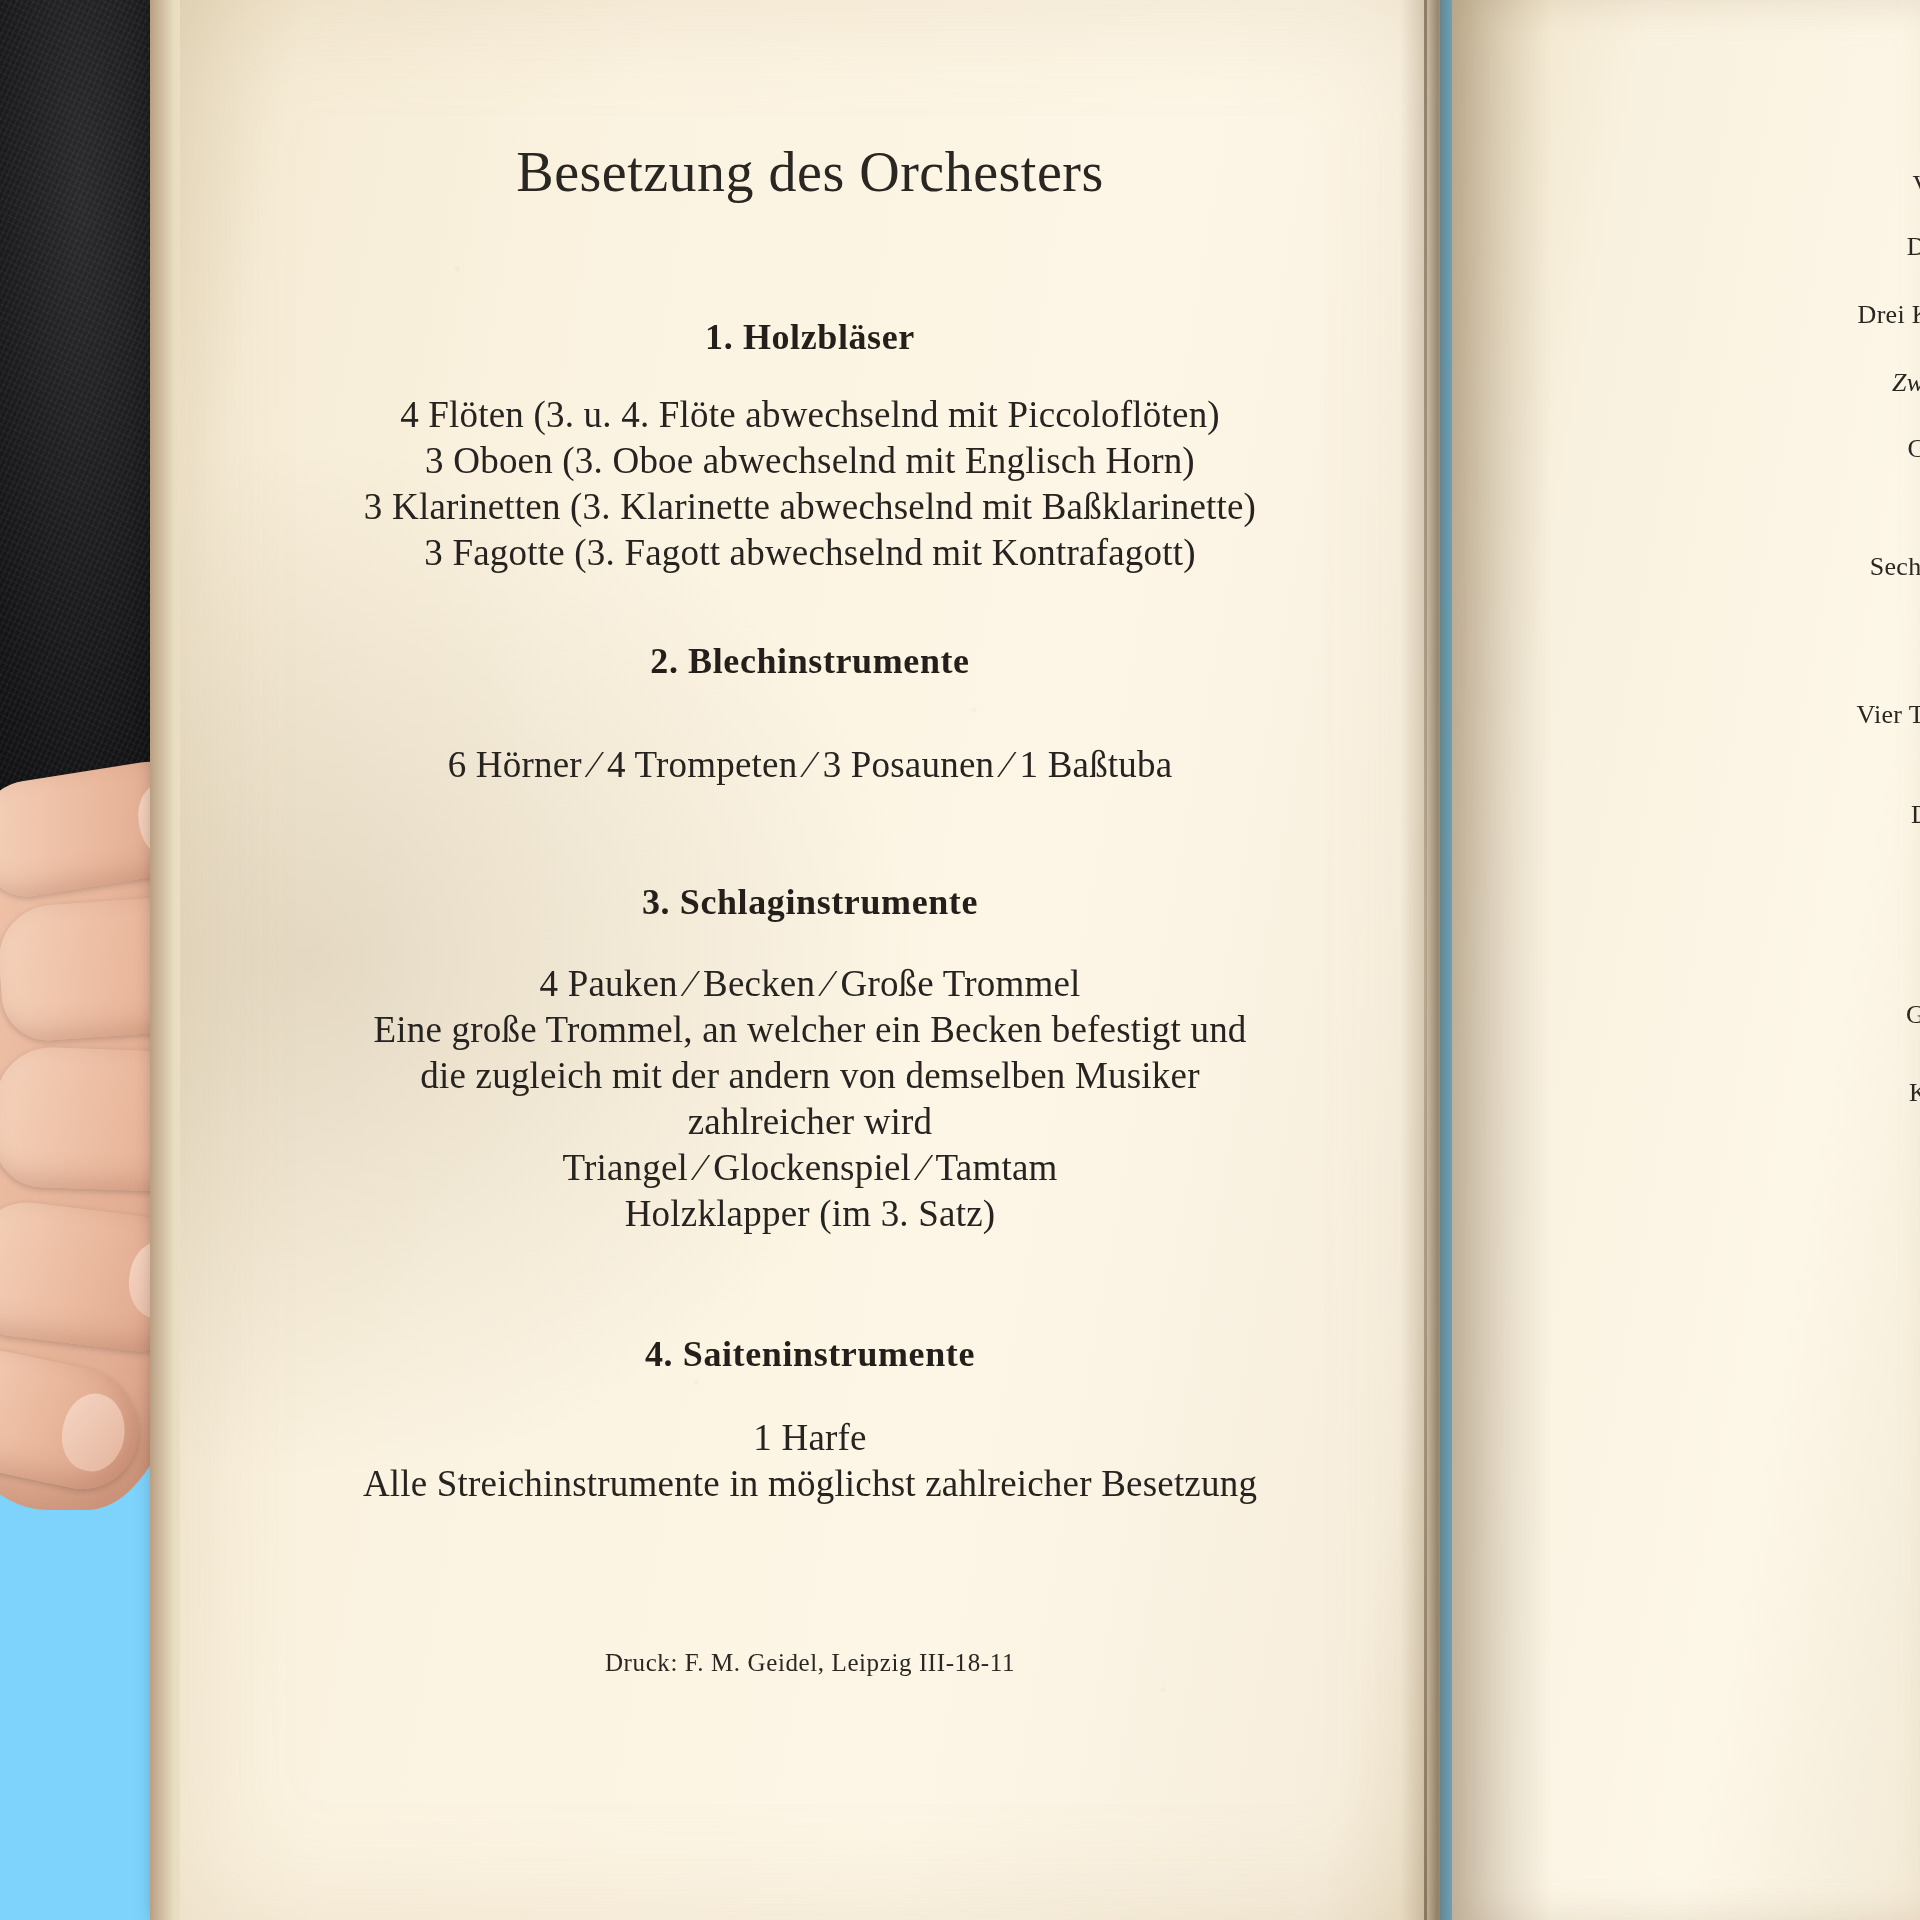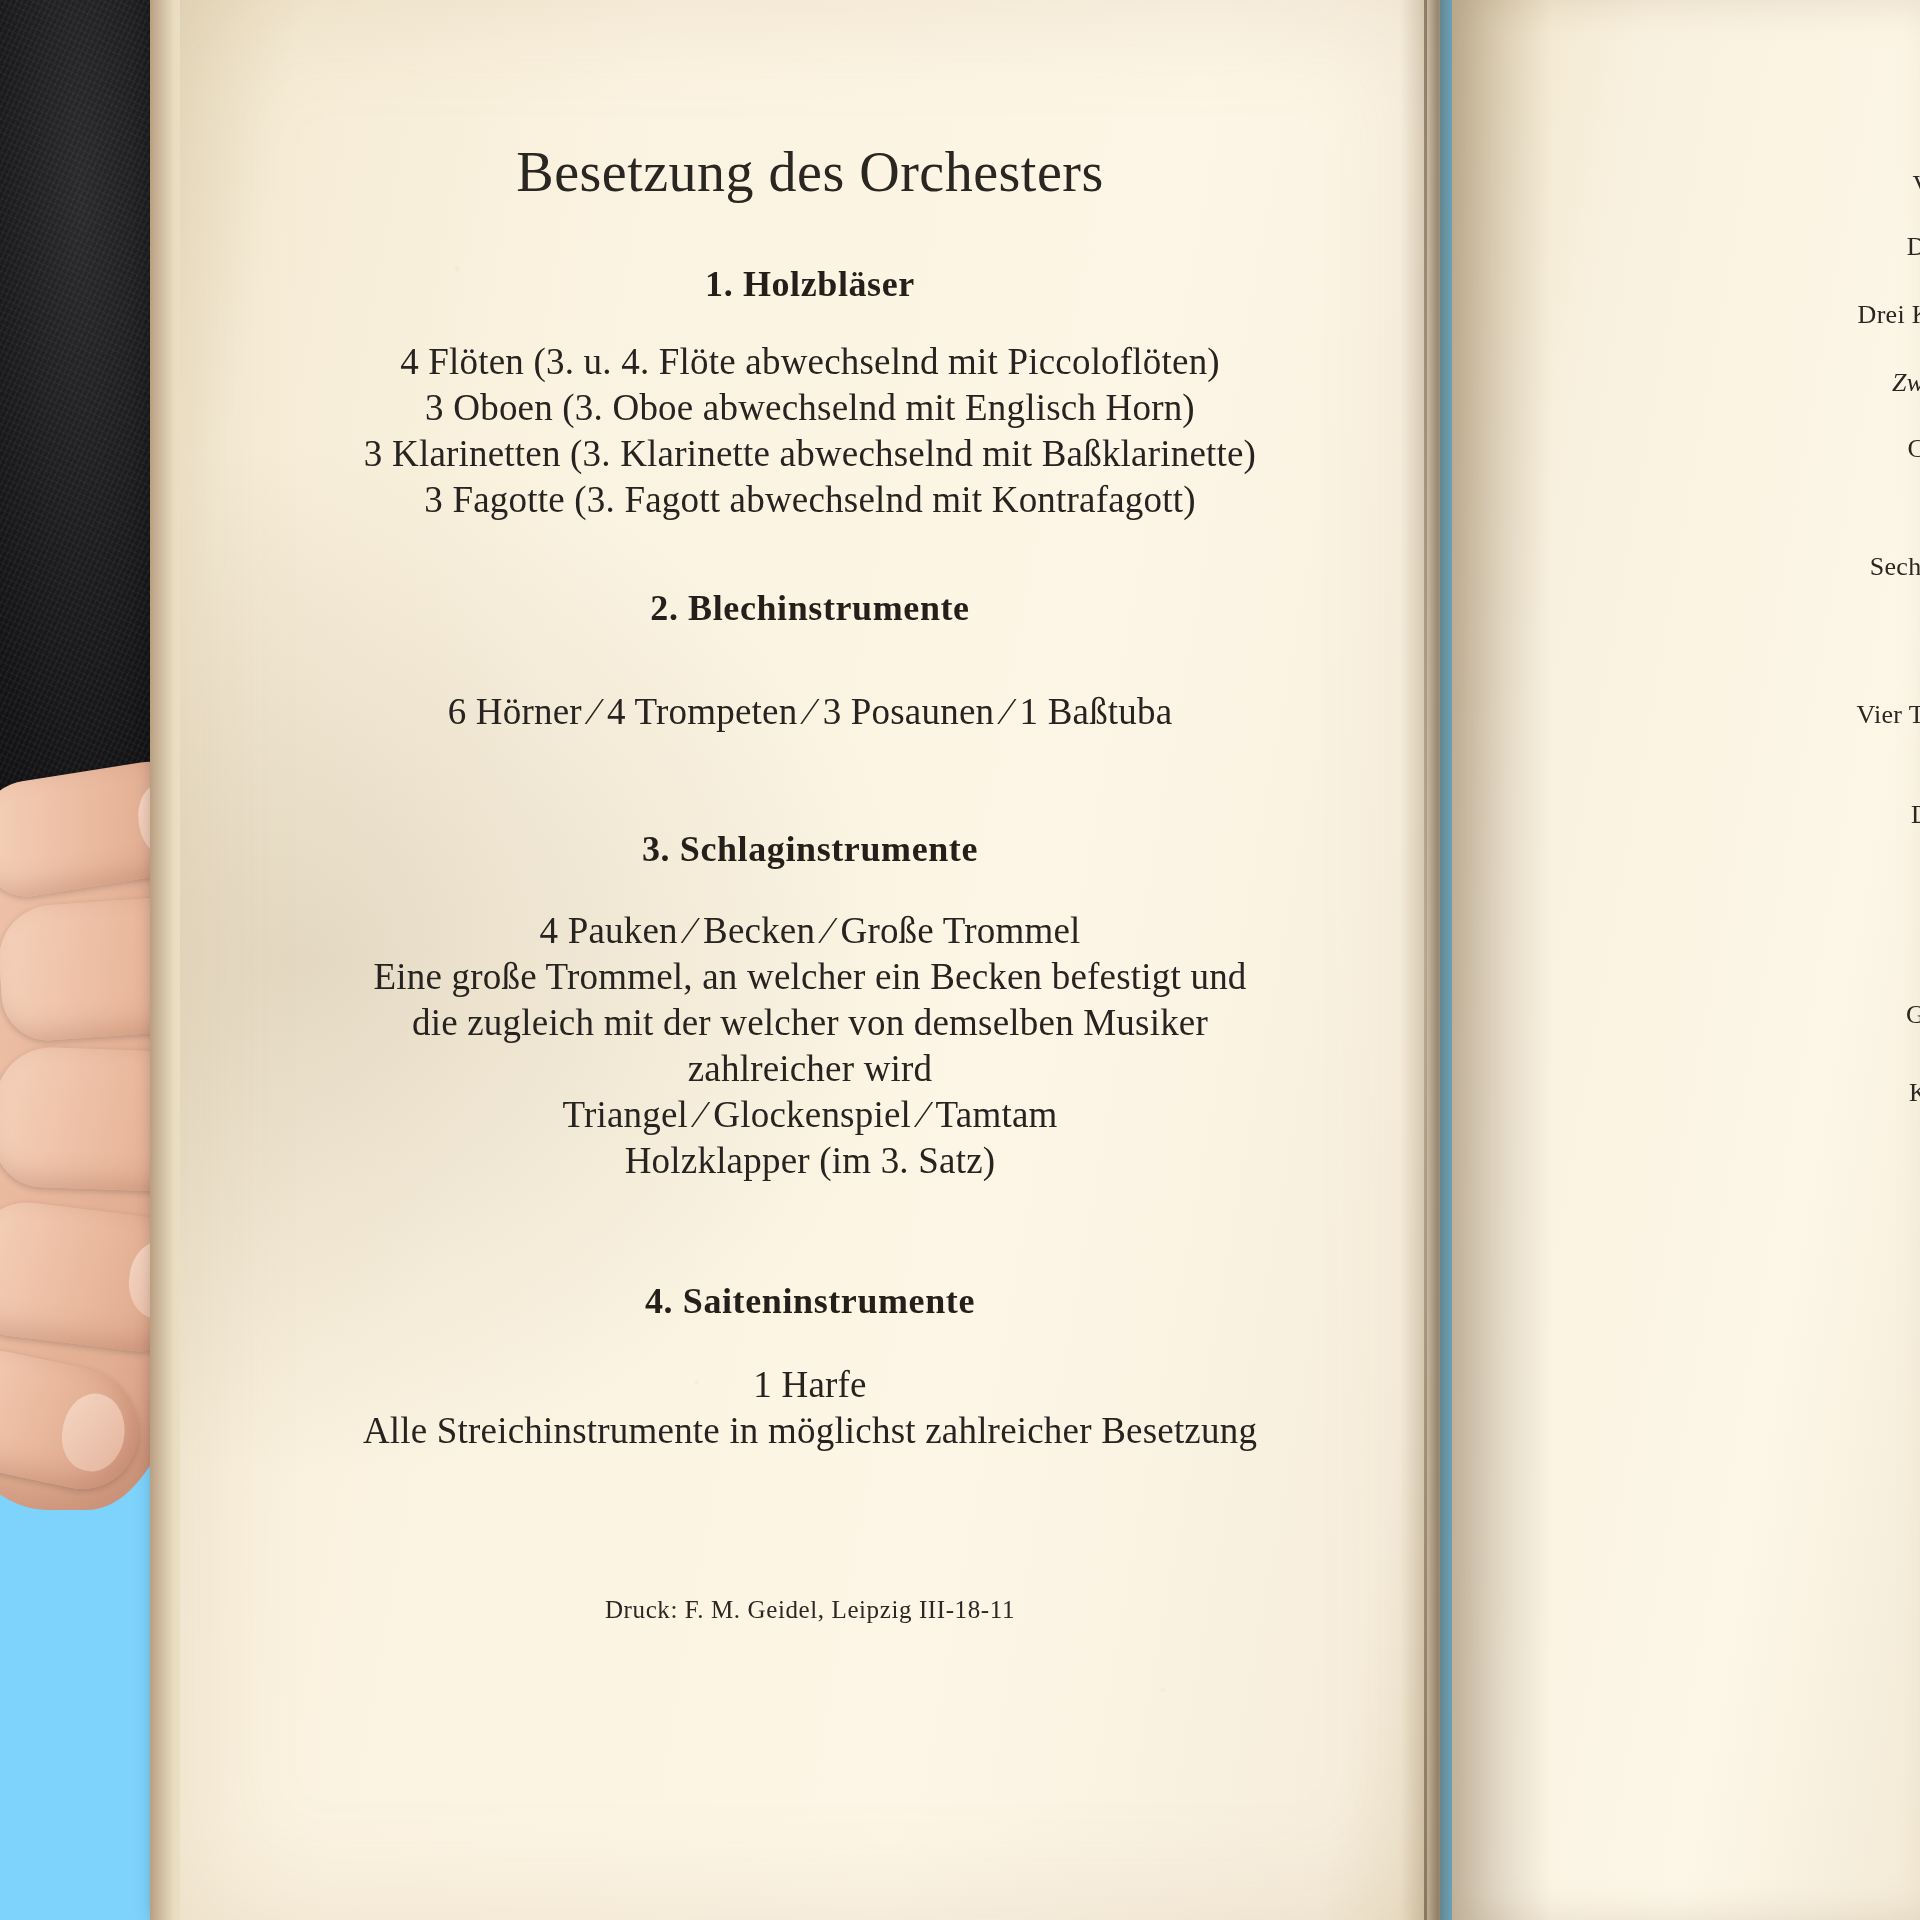--- a/index.html
+++ b/index.html
@@ -123,21 +123,21 @@
   }
 
   .section { margin-top: 0; }
   .section-heading {
     font-family: "Liberation Serif", serif;
     font-weight: bold;
     font-size: 36px;
     letter-spacing: 0.6px;
     color: #241f1b;
   }
-  .s1 .section-heading { margin-top: 59px; }
+  .s1 .section-heading { margin-top: 112px; }
   .s2 .section-heading { margin-top: 64px; }
   .s3 .section-heading { margin-top: 94px; }
   .s4 .section-heading { margin-top: 96px; }
 
   .line {
     font-size: 37px;
     line-height: 1.24;
     color: #262320;
     letter-spacing: 0.2px;
   }
@@ -247,21 +247,21 @@
         <div class="lines">
           <div class="line">6 Hörner ⁄ 4 Trompeten ⁄ 3 Posaunen ⁄ 1 Baßtuba</div>
         </div>
       </div>
 
       <div class="section s3">
         <div class="section-heading">3. Schlaginstrumente</div>
         <div class="lines">
           <div class="line">4 Pauken ⁄ Becken ⁄ Große Trommel</div>
           <div class="line">Eine große Trommel, an welcher ein Becken befestigt und</div>
-          <div class="line">die zugleich mit der welcher von demselben Musiker</div>
+          <div class="line">die zugleich mit der andern von demselben Musiker</div>
           <div class="line">zahlreicher wird</div>
           <div class="line">Triangel ⁄ Glockenspiel ⁄ Tamtam</div>
           <div class="line">Holzklapper (im 3. Satz)</div>
         </div>
       </div>
 
       <div class="section s4">
         <div class="section-heading">4. Saiteninstrumente</div>
         <div class="lines">
           <div class="line">1 Harfe</div>

